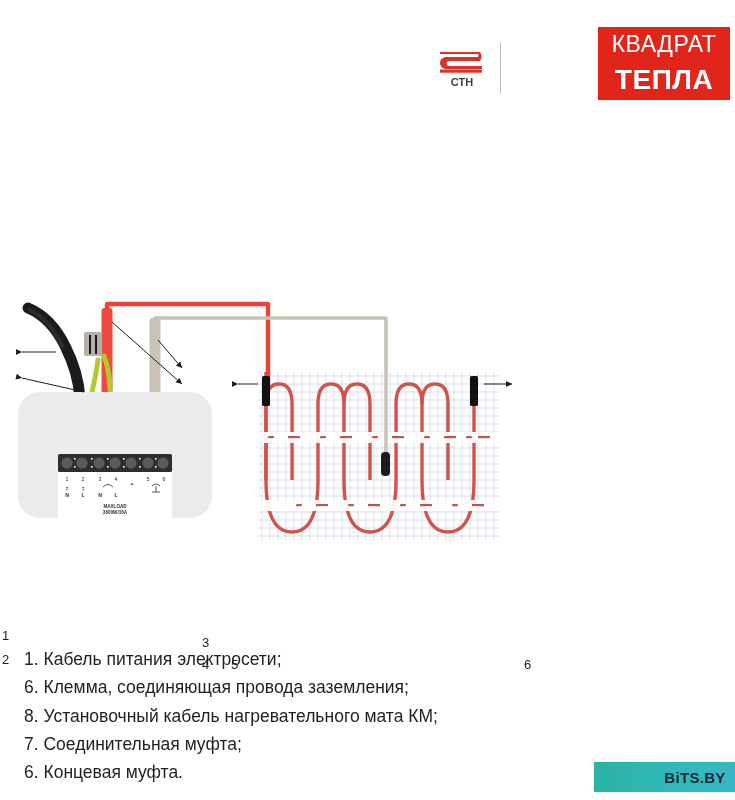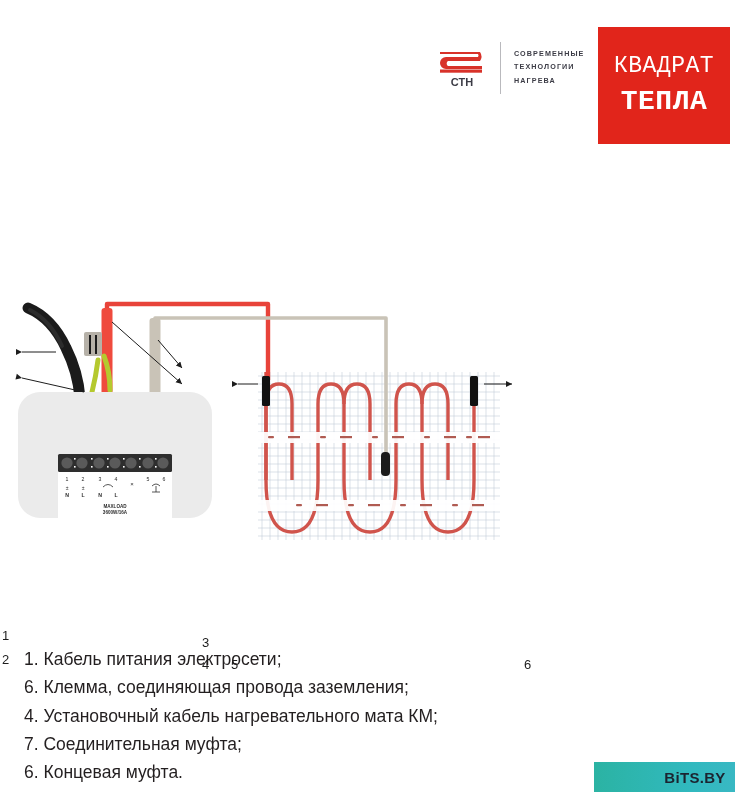--- a/index.html
+++ b/index.html
@@ -8,23 +8,23 @@
     background:#ffffff;
     font-family:"Liberation Sans", sans-serif;
     overflow:hidden;
     position:relative;
   }
   #page{position:relative;width:735px;height:800px;background:#fff;overflow:hidden;}
 
   
   #header{position:absolute;left:0;top:0;width:735px;height:140px;}
   #brandbox{
-    position:absolute;left:598px;top:27px;width:132px;height:117px;
+    position:absolute;left:598px;top:27px;width:132px;height:73px;
     background:#e1251b;display:flex;flex-direction:column;
-    align-items:center;justify-content:center;line-height:1;font-family:Liberation Mono, monospace;
+    align-items:center;justify-content:center;line-height:1;
   }
   #brandbox .l1{color:#fff;font-size:23px;font-weight:400;letter-spacing:.5px;}
   #brandbox .l2{color:#fff;font-size:28px;font-weight:700;letter-spacing:.5px;margin-top:10px;}
 
   #stn{position:absolute;left:432px;top:42px;width:60px;height:52px;}
   #divider{position:absolute;left:500px;top:42px;width:1px;height:52px;background:#b9b9bd;}
   #slogan{
     position:absolute;left:514px;top:47px;width:90px;
     font-size:7.2px;font-weight:700;color:#3c3c46;
     letter-spacing:1.1px;line-height:1.85;text-transform:uppercase;
@@ -66,25 +66,20 @@
   <div id="header">
 
     <svg id="stn" viewBox="0 0 60 52">
       <path d="M8 10 H48 a8 8 0 0 1 0 9 H16 a3 3 0 0 0 0 5 H50 V27 H14 a6 6 0 0 1 0 -12 H46 a2.5 2.5 0 0 0 0 -3 H8 Z" fill="#d8322a"></path>
       <rect x="8" y="27.5" width="42" height="3.2" fill="#d8322a"></rect>
       <text x="30" y="44" text-anchor="middle" font-family="Liberation Sans, sans-serif" font-size="11" font-weight="700" fill="#3c3c46">СТН</text>
     </svg>
 
     <div id="divider"></div>
 
-    <div id="slogan">
-      <div>СОВРЕМЕННЫЕ</div>
-      <div>ТЕХНОЛОГИИ</div>
-      <div>НАГРЕВА</div>
-    </div>
 
     <div id="brandbox">
       <div class="l1">КВАДРАТ</div>
       <div class="l2">ТЕПЛА</div>
     </div>
   </div>
 
   <div id="diagram">
     <svg width="735" height="330" viewBox="0 0 735 330">
 
@@ -288,21 +283,21 @@
     <div class="callout" style="left:2px;  top:372px;">2</div>
     <div class="callout" style="left:202px;top:355px;">3</div>
     <div class="callout" style="left:202px;top:377px;">4</div>
     <div class="callout" style="left:231px;top:377px;">5</div>
     <div class="callout" style="left:524px;top:377px;">6</div>
   </div>
 
   <div id="list">
     <div>1. Кабель питания электросети;</div>
     <div>6. Клемма, соединяющая провода заземления;</div>
-    <div>4. Установочный кабель нагревательного мата КМ;</div>
+    <div>8. Установочный кабель нагревательного мата КМ;</div>
     <div>7. Соединительная муфта;</div>
     <div>6. Концевая муфта.</div>
   </div>
 
   <div id="watermark">
     <span>BiTS.BY</span>
   </div>
 
 </div>
 

